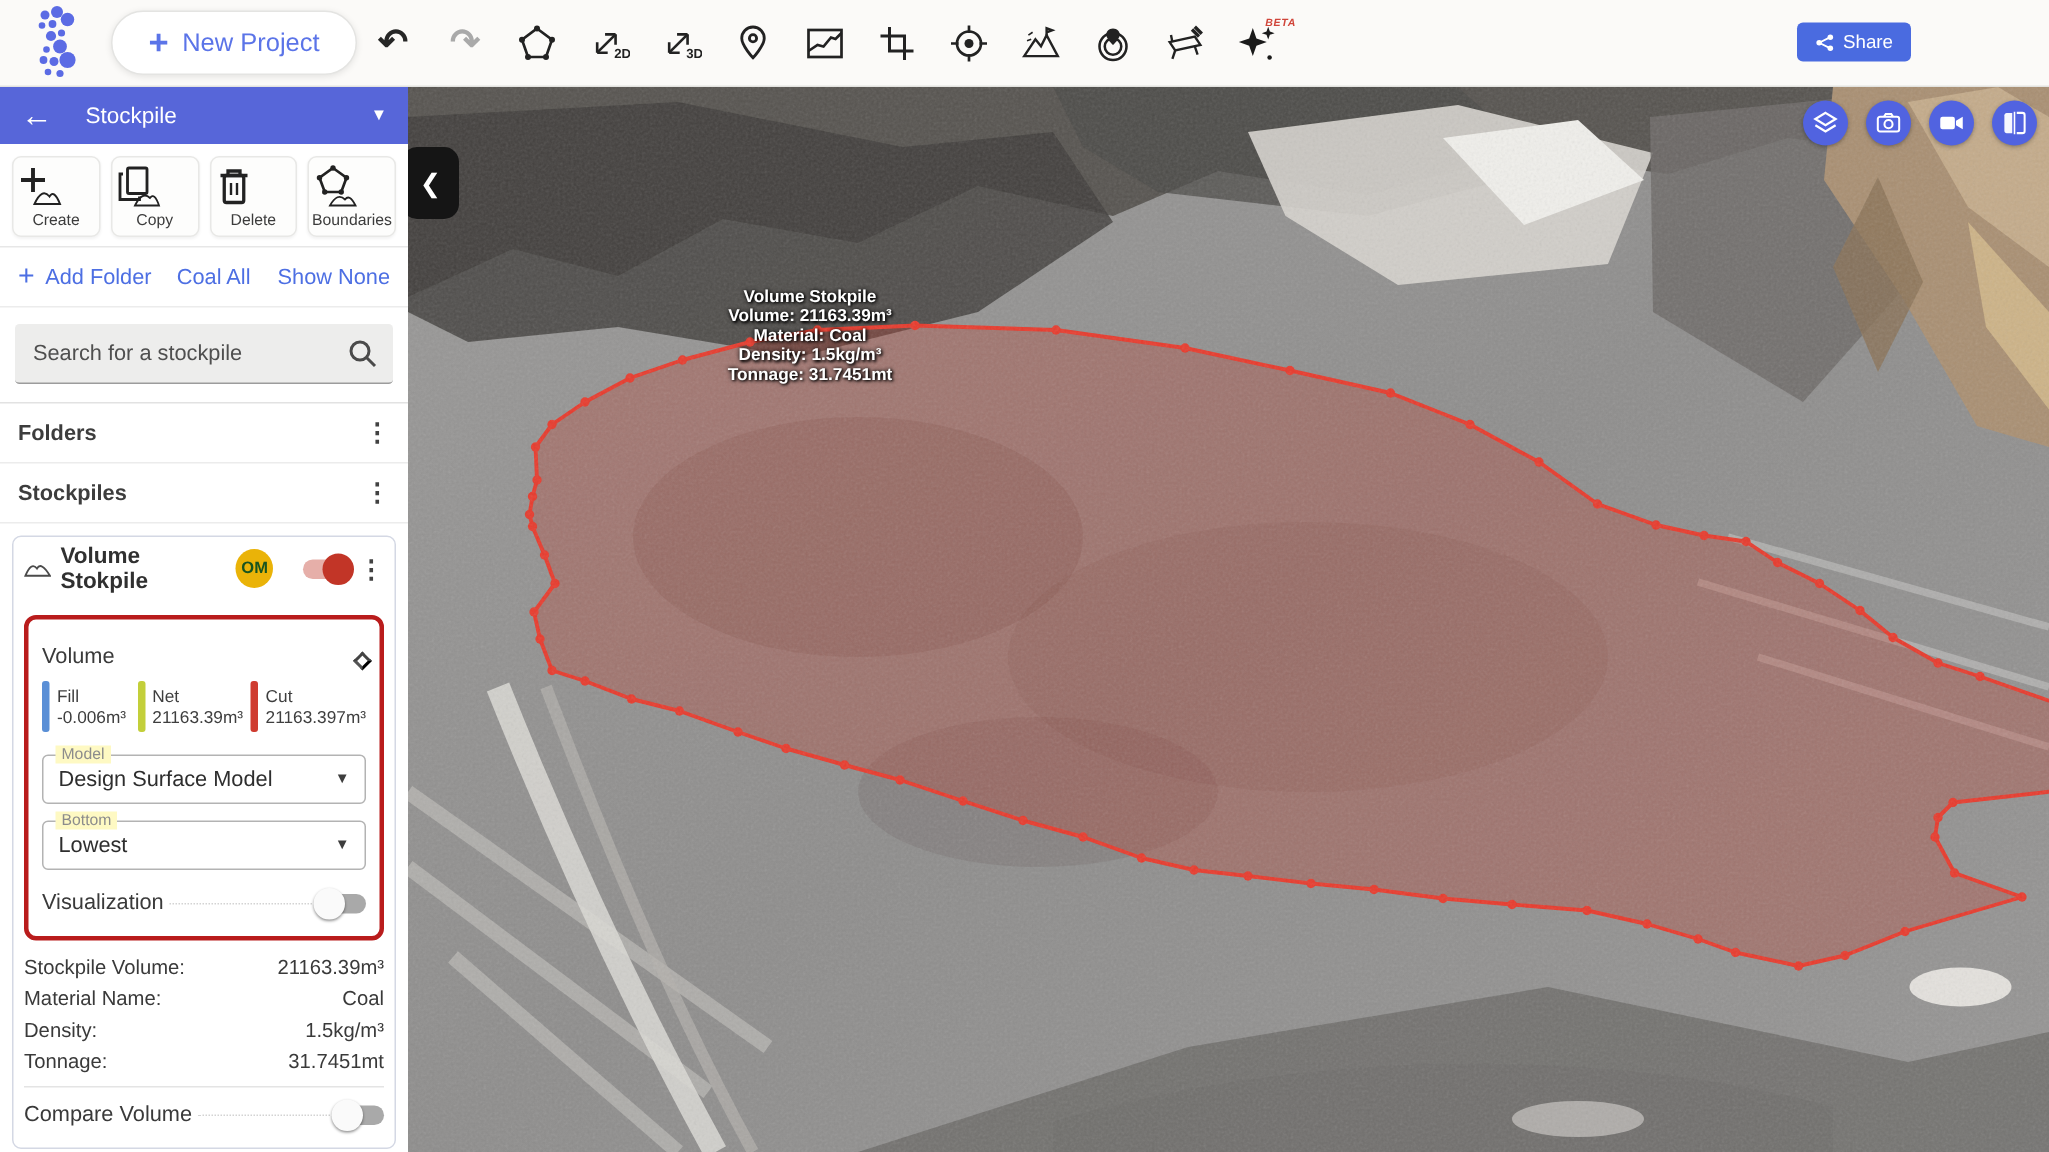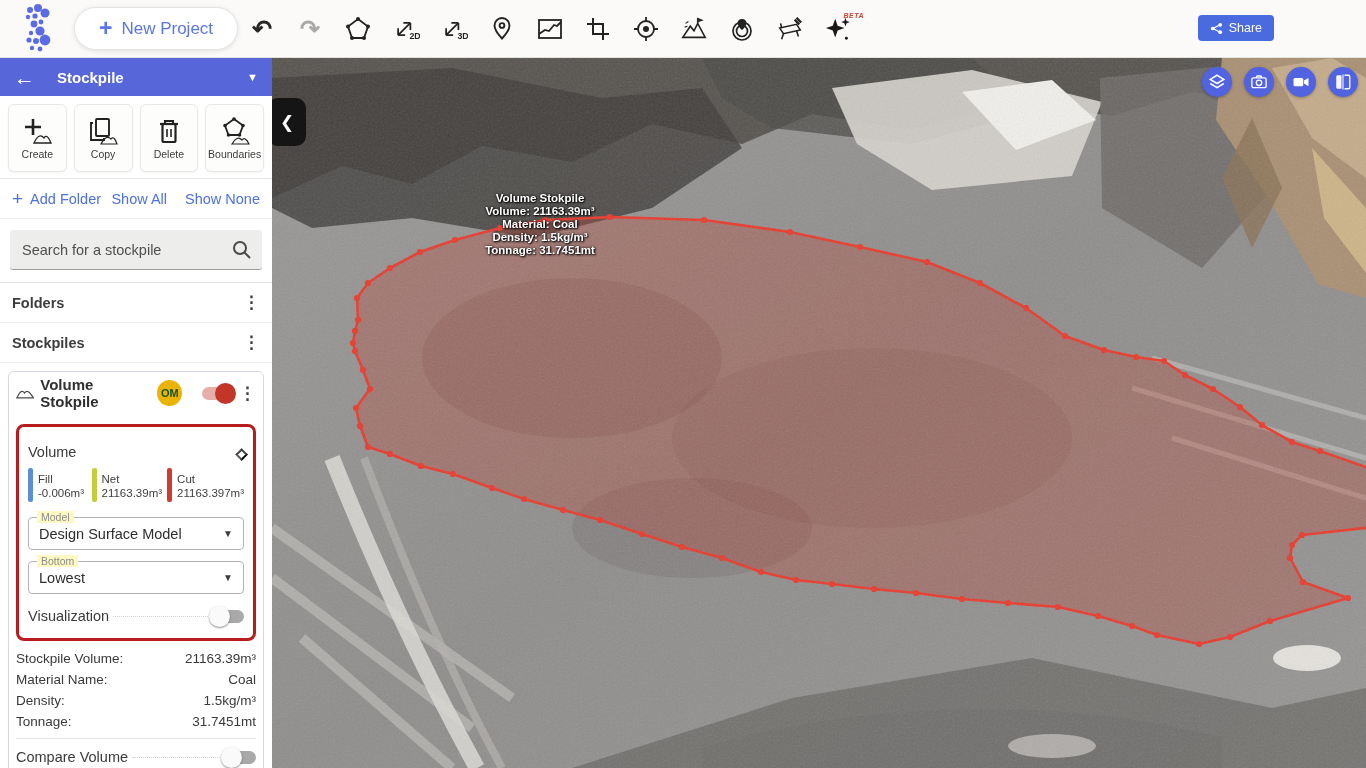--- a/index.html
+++ b/index.html
@@ -24,24 +24,24 @@
   .wm .eye{position:absolute;top:6px;width:46px;height:46px;border:9px solid #8f1f2e;border-radius:50%;background:#fff;}
   .wm .eye i{position:absolute;left:1px;bottom:1px;width:15px;height:15px;background:#8f1f2e;border-radius:50%;}
   .wm .e1{left:6px;} .wm .e2{left:52px;}
   .wm .wm-txt{position:absolute;left:110px;top:1px;color:#8f1f2e;font-weight:bold;font-size:27px;line-height:26px;letter-spacing:1px;transform:scaleY(1.02);}
   .wm .n24{position:absolute;right:2px;top:-2px;font-size:30px;font-weight:bold;color:#efc23a;text-shadow:2px 2px 0 #3c63cf;}
 
   
   .sidebar{position:absolute;left:0;top:58px;width:272px;height:710px;background:#fff;z-index:20;}
   .sb-header{height:38px;background:#5766d9;color:#fff;display:flex;align-items:center;padding:0 14px;}
   .sb-back{background:none;border:none;color:#fff;font-size:21px;cursor:pointer;line-height:1;}
-  .sb-title{font-size:15px;font-weight:bold;margin-left:22px;}
+  .sb-title{font-size:15px;font-weight:normal;margin-left:22px;}
   .sb-caret{margin-left:auto;background:none;border:none;color:#fff;font-size:11px;cursor:pointer;}
   .sb-tools{display:flex;gap:7px;padding:8px 8px 6px 8px;border-bottom:1px solid #e7e7e7;}
-  .sb-tool{flex:1;height:68px;border:1px solid #e8e8e6;border-radius:6px;background:#fdfdfc;box-shadow:0 1px 2px rgba(0,0,0,.05);display:flex;flex-direction:column;align-items:center;justify-content:center;gap:0;cursor:pointer;font-family:inherit;}
+  .sb-tool{flex:1;height:54px;border:1px solid #e8e8e6;border-radius:6px;background:#fdfdfc;box-shadow:0 1px 2px rgba(0,0,0,.05);display:flex;flex-direction:column;justify-content:center;gap:0;cursor:pointer;font-family:inherit;}
   .sb-tool span{font-size:10.5px;color:#3c3c3c;}
   .sb-actions{display:flex;align-items:center;padding:0 12px;height:40px;border-bottom:1px solid #ececec;font-size:14.5px;color:#4d6fe3;}
   .sb-actions .lnk{background:none;border:none;color:#4d6fe3;font-size:14.5px;cursor:pointer;font-family:inherit;}
   .sb-actions .af{display:flex;align-items:center;gap:7px;}
   .sb-actions .af .plus{font-size:19px;}
   .sb-actions .sp{flex:1;} .sb-actions .gap{width:18px;}
   .sb-search{padding:11px 10px 12px 10px;border-bottom:1px solid #e2e2e2;}
   .search-box{position:relative;height:40px;background:#ededec;border-radius:3px;border-bottom:1px solid #9c9c9c;}
   .search-box input{position:absolute;inset:0;background:none;border:none;outline:none;padding:0 38px 0 12px;font-size:14.5px;color:#333;font-family:inherit;}
   .search-box input::placeholder{color:#4f4f4f;opacity:1;}
@@ -277,21 +277,21 @@
           <span>Boundaries</span>
       </button>
     </div>
 
     <div class="sb-actions">
       <button class="lnk af">
         <span class="plus">+</span>
         <span>Add Folder</span>
       </button>
       <span class="sp"></span>
-      <button class="lnk">Show All</button>
+      <button class="lnk">Coal All</button>
       <span class="gap"></span>
       <button class="lnk">Show None</button>
     </div>
 
     <div class="sb-search">
       <div class="search-box">
         <input type="text" placeholder="Search for a stockpile" style="">
         <svg class="search-ic" width="22" height="22" viewBox="0 0 22 22" fill="none" stroke="#4a4a4a" stroke-width="2">
           <circle cx="9" cy="9" r="6"></circle>
             <path d="M13.5,13.5 L19,19"></path>

